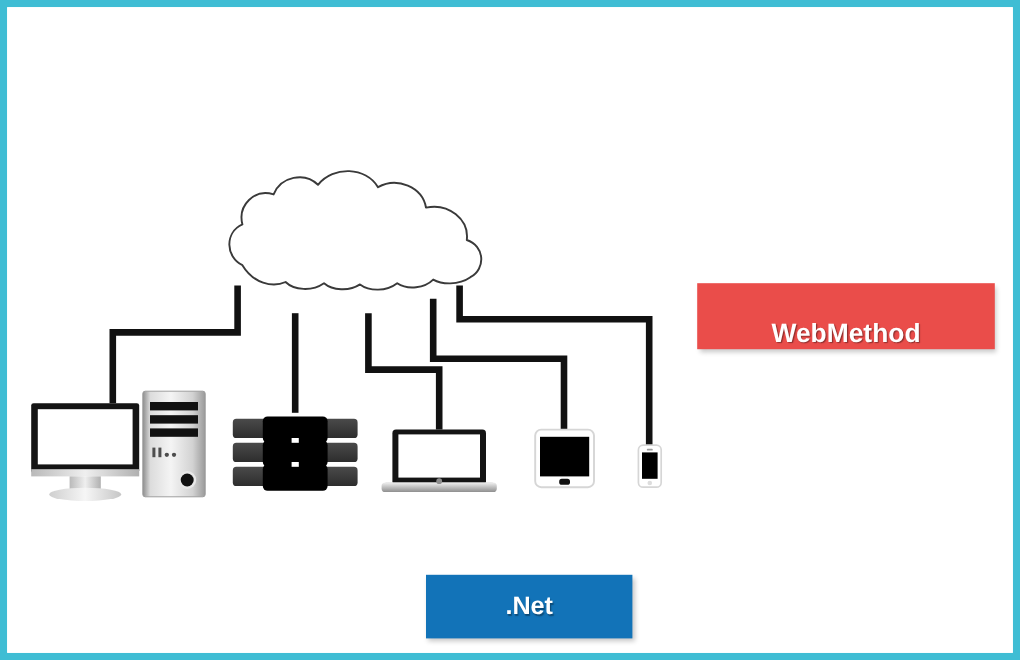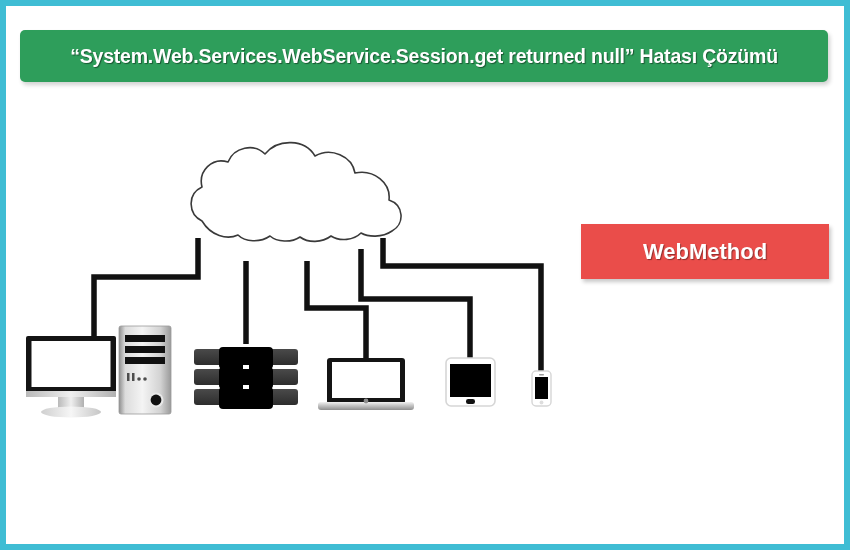--- a/index.html
+++ b/index.html
@@ -50,21 +50,21 @@
     background:#ea4d4a;
     box-shadow:2px 3px 4px rgba(0,0,0,.22);
     display:flex;align-items:center;justify-content:center;
   }
   .tag span{
     color:#ffffff;
     font-size:22px;
     font-weight:bold;
     text-shadow:1px 1px 1px rgba(0,0,0,.4);
   }
-  #tag-webmethod{top:218px;}
+  #tag-webmethod{top:230px;align-items:flex-end;}
   #tag-enablesession{top:304px;}
 
   
   #net-button{
     position:absolute;
     left:349px; top:473px;
     width:172px;height:53px;
     background:#1273b8;
     box-shadow:2px 3px 4px rgba(0,0,0,.22);
     display:flex;align-items:center;justify-content:center;
@@ -80,23 +80,20 @@
     width:838px;height:538px;
     pointer-events:none;
   }
 </style>
 </head>
 <body>
 
 <div id="frame">
   <div id="canvas">
 
-    <div id="title-banner">
-      <div id="title-banner-text">“System.Web.Services.WebService.Session.get returned null” Hatası Çözümü</div>
-    </div>
 
     <svg id="diagram" viewBox="0 0 838 538">
       <defs>
         <linearGradient id="gTower" x1="0" y1="0" x2="1" y2="0">
           <stop offset="0" stop-color="#8e8e8e"></stop>
           <stop offset="0.12" stop-color="#dcdcdc"></stop>
           <stop offset="0.45" stop-color="#f4f4f4"></stop>
           <stop offset="0.80" stop-color="#d2d2d2"></stop>
           <stop offset="1" stop-color="#9a9a9a"></stop>
         </linearGradient>
@@ -200,15 +197,18 @@
         <rect x="529" y="371" width="13" height="22" fill="#000000"></rect>
         <rect x="533" y="368" width="5" height="1.4" rx="0.7" fill="#9a9a9a"></rect>
         <circle cx="535.5" cy="396.5" r="1.9" fill="#dddddd"></circle>
       </g>
     </svg>
 
     <div class="tag" id="tag-webmethod">
       <span>WebMethod</span>
     </div>
 
+    <div id="net-button">
+      <span>.Net</span>
+    </div>
 
   </div>
 </div>
 
 </body></html>

